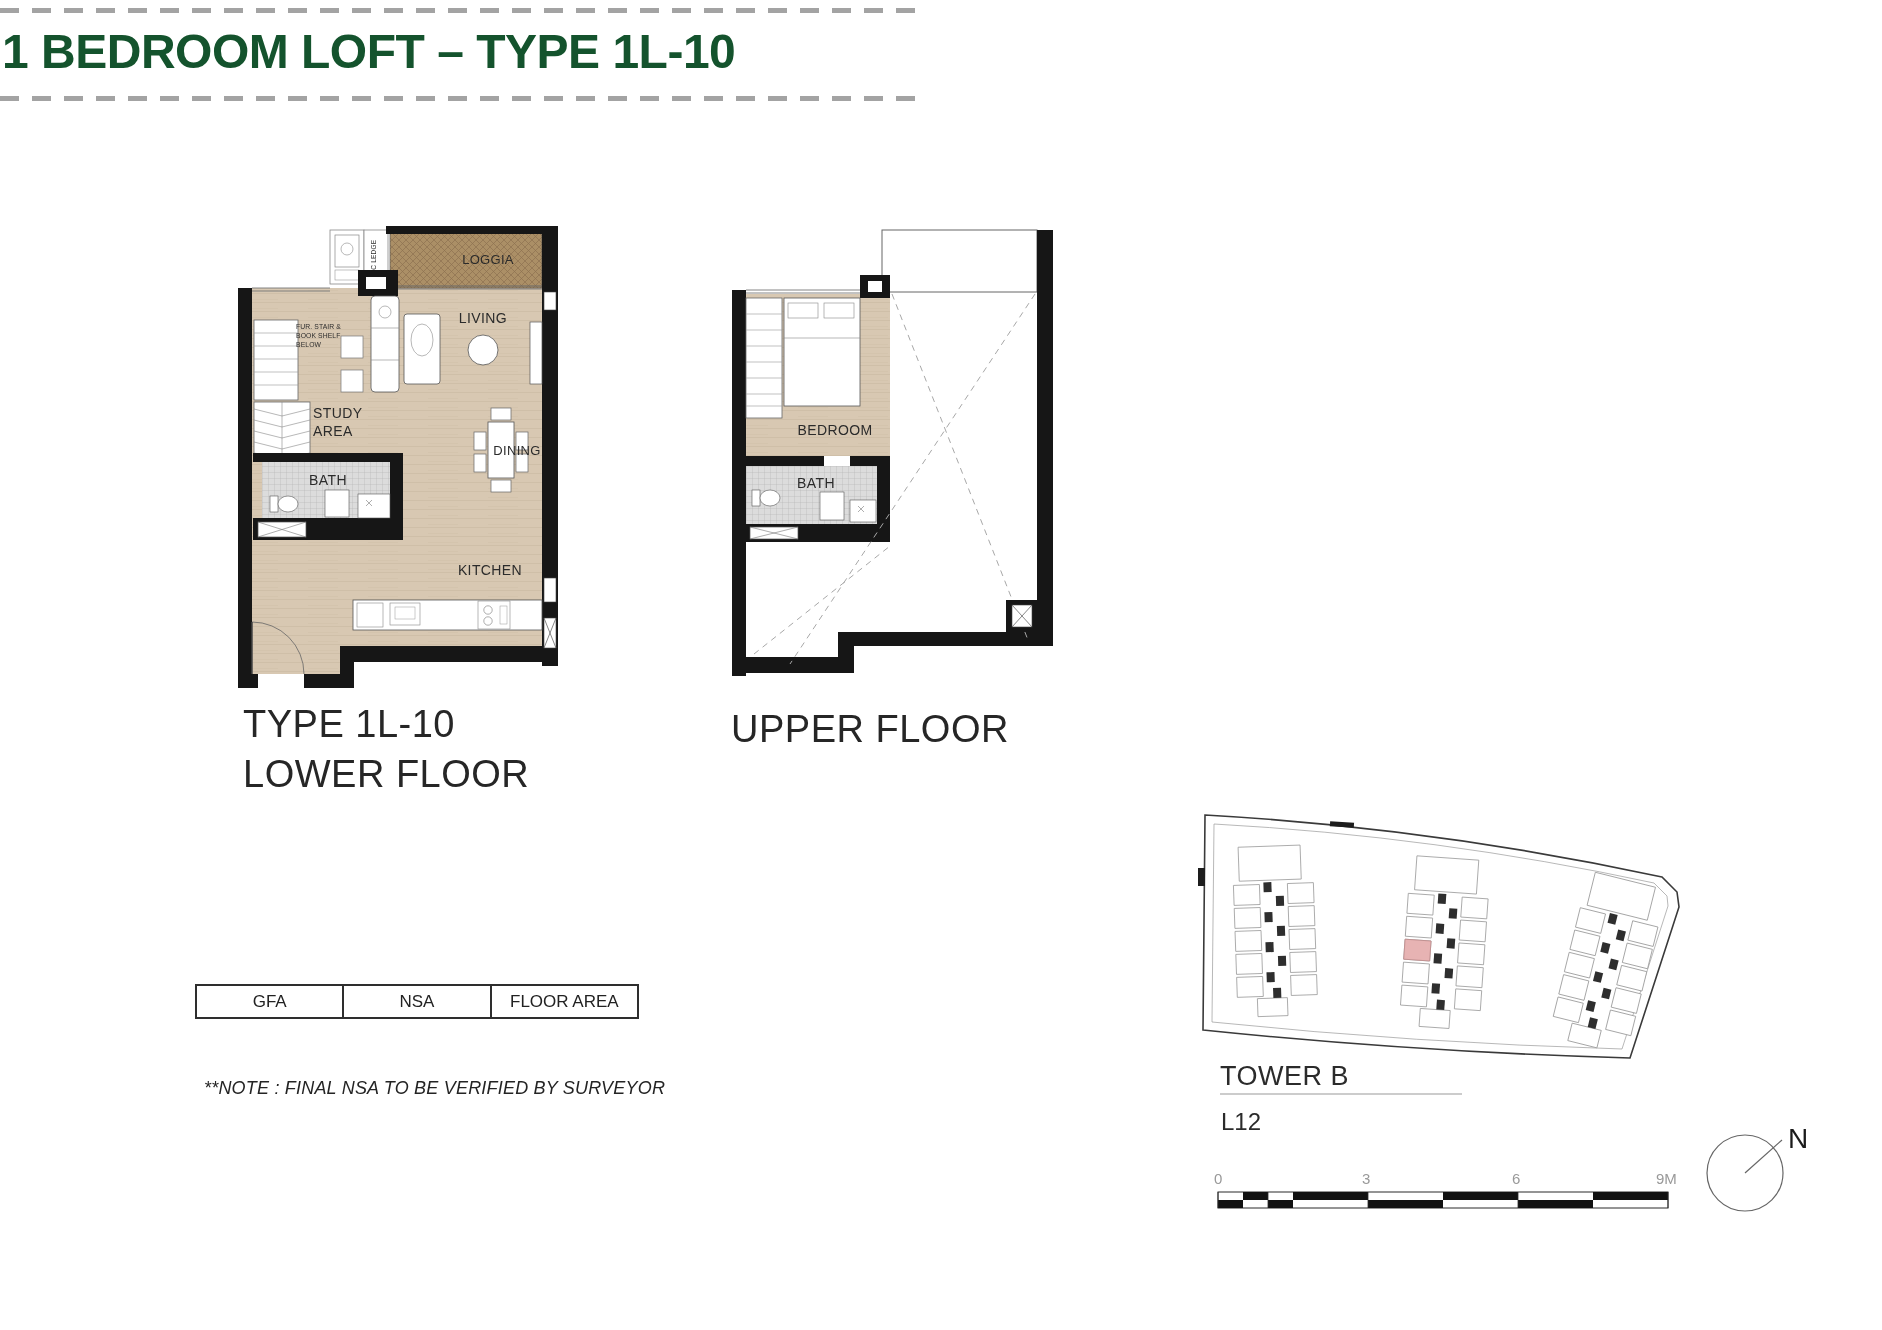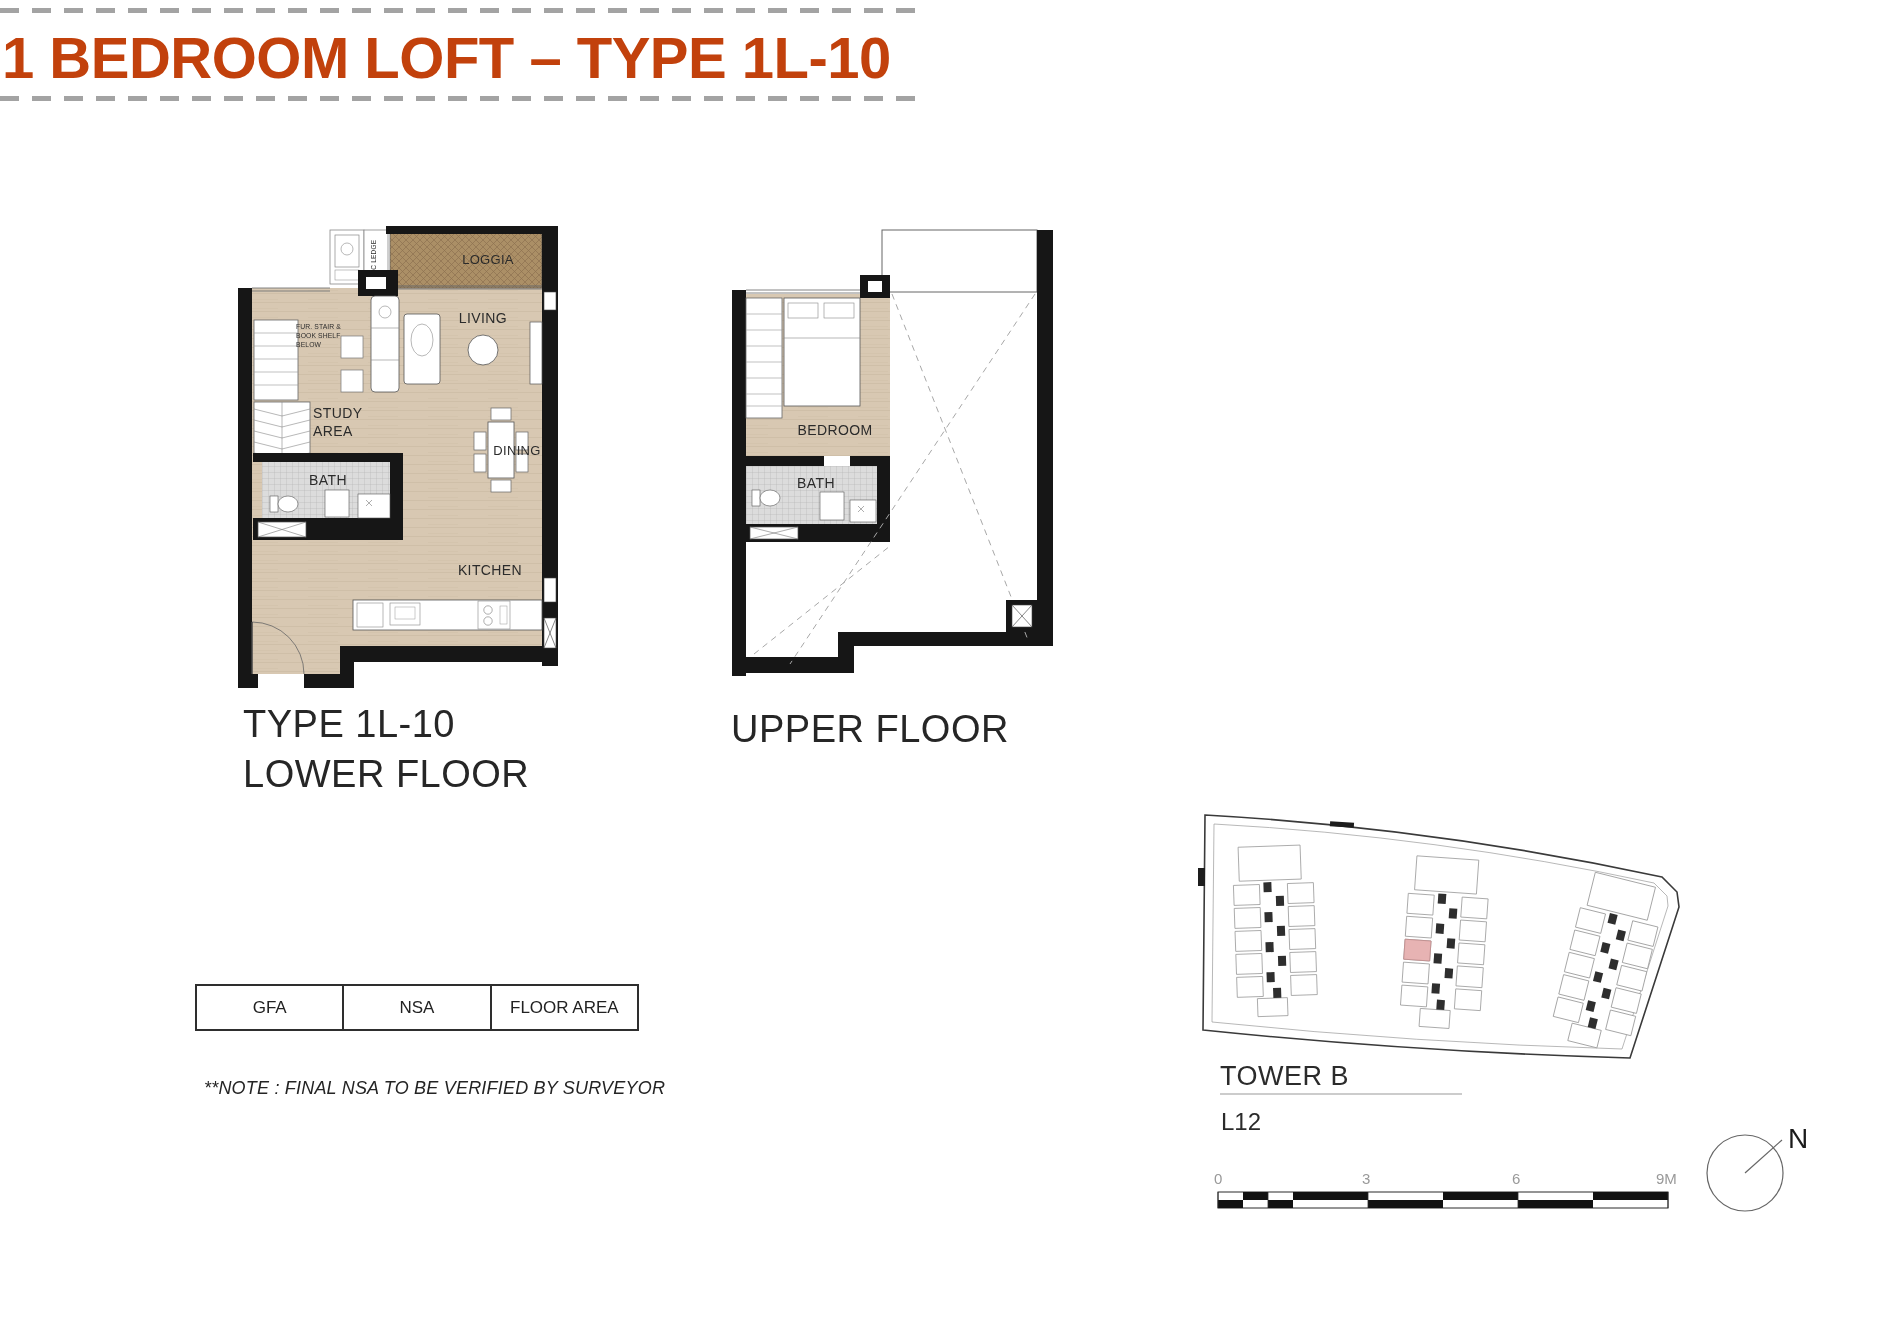--- a/index.html
+++ b/index.html
@@ -7,41 +7,41 @@
     width:1882px;height:1330px;position:relative;overflow:hidden;
     background:#ffffff;font-family:"Liberation Sans",sans-serif;
   }
   .abs{position:absolute;}
   .dash{
     position:absolute;height:5px;
     background:repeating-linear-gradient(90deg,#a3a3a3 0 19px,transparent 19px 32px);
   }
   .page-title{
     position:absolute;left:2px;top:24px;width:910px;
-    font-size:58px;font-weight:bold;color:#c2410c;letter-spacing:-0.5px;
+    font-size:48px;font-weight:bold;color:#14532d;letter-spacing:-0.5px;
     white-space:nowrap;
   }
   .caption{
     position:absolute;font-size:38px;color:#262626;letter-spacing:0.5px;
     white-space:nowrap;
   }
   
   svg text{font-family:"Liberation Sans",sans-serif;fill:#2b2b2b;}
   .rl{font-size:14px;letter-spacing:0.4px;}
   .rm{font-size:13px;letter-spacing:0.3px;}
   .tiny{font-size:6.8px;letter-spacing:0.1px;}
   .ac{font-size:6.5px;letter-spacing:0.2px;}
   
   .area-table{
     position:absolute;left:195px;top:984px;width:444px;
     border-collapse:collapse;table-layout:fixed;
   }
   .area-table td{
     border:2px solid #2e2e2e;text-align:center;color:#222;
-    font-size:17px;padding:6px;
+    font-size:17px;padding:0;
   }
   .area-table .hrow td{height:31px;}
   .area-table .vrow td{height:37px;}
   .note-line{
     position:absolute;left:204px;top:1078px;
     font-size:18px;font-style:italic;font-weight:normal;color:#242424;
     letter-spacing:0.2px;white-space:nowrap;
   }
   .kp-tower{font-size:27px;letter-spacing:0.5px;}
   .kp-level{font-size:24px;}

